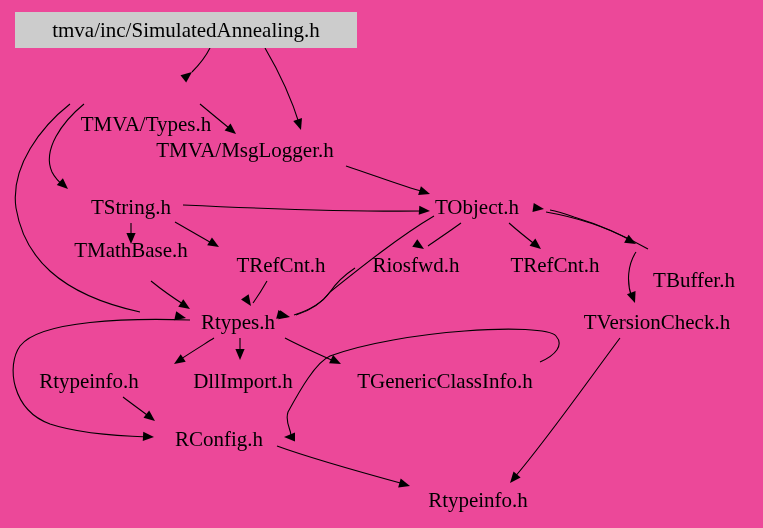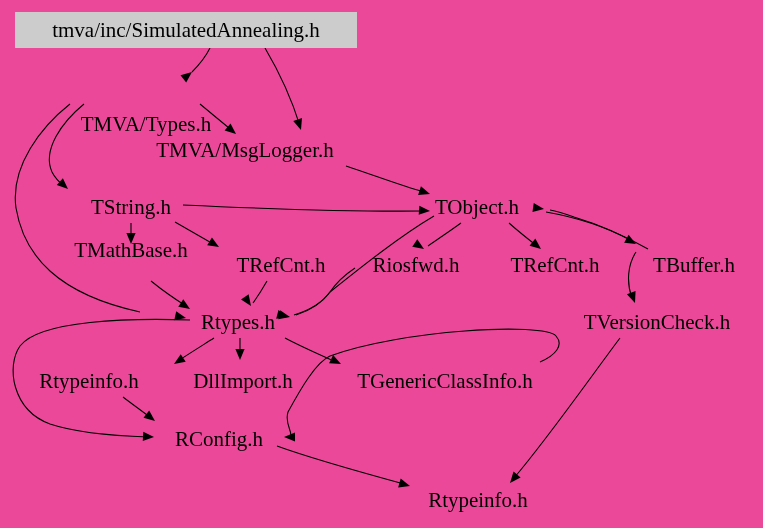--- a/index.html
+++ b/index.html
@@ -158,21 +158,21 @@
     </svg>
 <div class="node root" style="left: 15px; top: 12px; width: 340px; height: 34px; color: rgb(0, 0, 0); background: rgb(204, 204, 204); border-color: rgb(204, 204, 204);">tmva/inc/SimulatedAnnealing.h</div>
     <div class="node plain" style="left: 60px; top: 72px; width: 172px; height: 32px; color: rgb(0, 0, 0); margin-top: 36px;">TMVA/Types.h</div>
     <div class="node plain" style="left: 128px; top: 134px; width: 234px; height: 32px; color: rgb(0, 0, 0);">TMVA/MsgLogger.h</div>
     <div class="node plain" style="left: 79px; top: 191px; width: 104px; height: 32px; color: rgb(0, 0, 0);">TString.h</div>
     <div class="node plain" style="left: 422px; top: 191px; width: 110px; height: 32px; color: rgb(0, 0, 0);">TObject.h</div>
     <div class="node plain" style="left: 54px; top: 234px; width: 154px; height: 32px; color: rgb(0, 0, 0);">TMathBase.h</div>
     <div class="node plain" style="left: 355px; top: 249px; width: 122px; height: 32px; color: rgb(0, 0, 0);">Riosfwd.h</div>
     <div class="node plain" style="left: 221px; top: 249px; width: 120px; height: 32px; color: rgb(0, 0, 0);">TRefCnt.h</div>
     <div class="node plain" style="left: 493px; top: 249px; width: 124px; height: 32px; color: rgb(0, 0, 0);">TRefCnt.h</div>
-    <div class="node plain" style="left: 638px; top: 249px; width: 112px; height: 32px; color: rgb(0, 0, 0); text-align: right;">TBuffer.h</div>
+    <div class="node plain" style="left: 638px; top: 264px; width: 112px; height: 32px; color: rgb(0, 0, 0); text-align: right;">TBuffer.h</div>
     <div class="node plain" style="left: 188px; top: 306px; width: 100px; height: 32px; color: rgb(0, 0, 0);">Rtypes.h</div>
     <div class="node plain" style="left: 561px; top: 306px; width: 192px; height: 32px; color: rgb(0, 0, 0);">TVersionCheck.h</div>
     <div class="node plain" style="left: 21px; top: 365px; width: 136px; height: 32px; color: rgb(0, 0, 0);">Rtypeinfo.h</div>
     <div class="node plain" style="left: 178px; top: 365px; width: 130px; height: 32px; color: rgb(0, 0, 0);">DllImport.h</div>
     <div class="node plain" style="left: 161px; top: 423px; width: 116px; height: 32px; color: rgb(0, 0, 0);">RConfig.h</div>
     <div class="node plain" style="left: 328px; top: 365px; width: 234px; height: 32px; color: rgb(0, 0, 0);">TGenericClassInfo.h</div>
     <div class="node plain" style="left: 418px; top: 484px; width: 120px; height: 32px; color: rgb(0, 0, 0);">Rtypeinfo.h</div>
   </div>
 
 </body></html>

